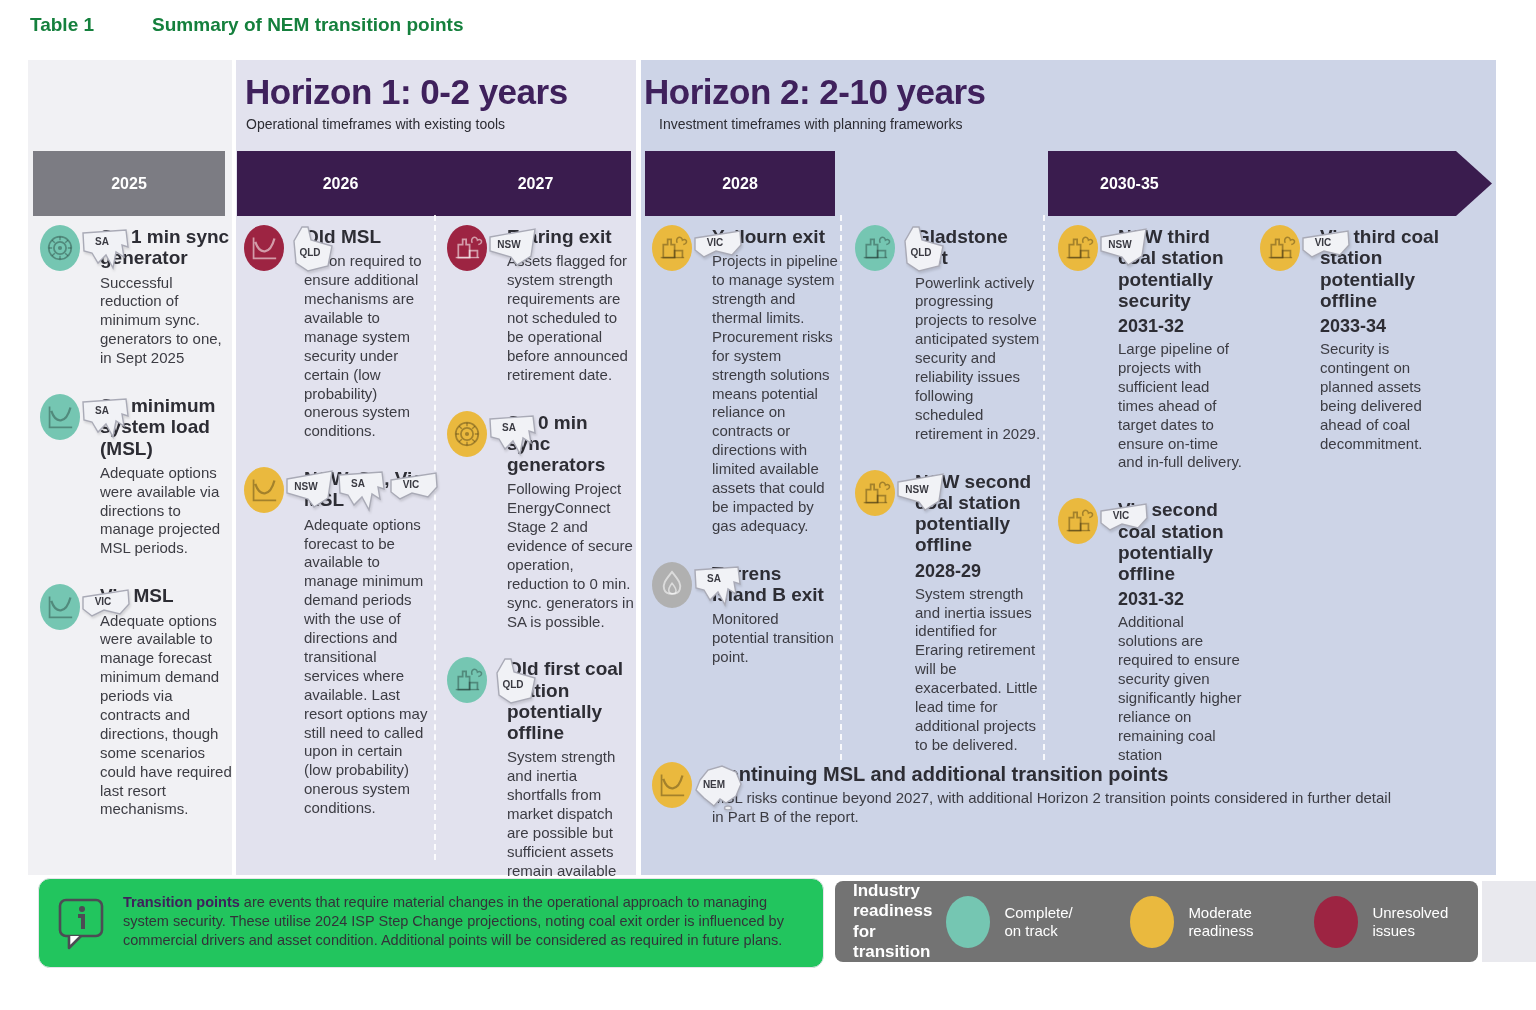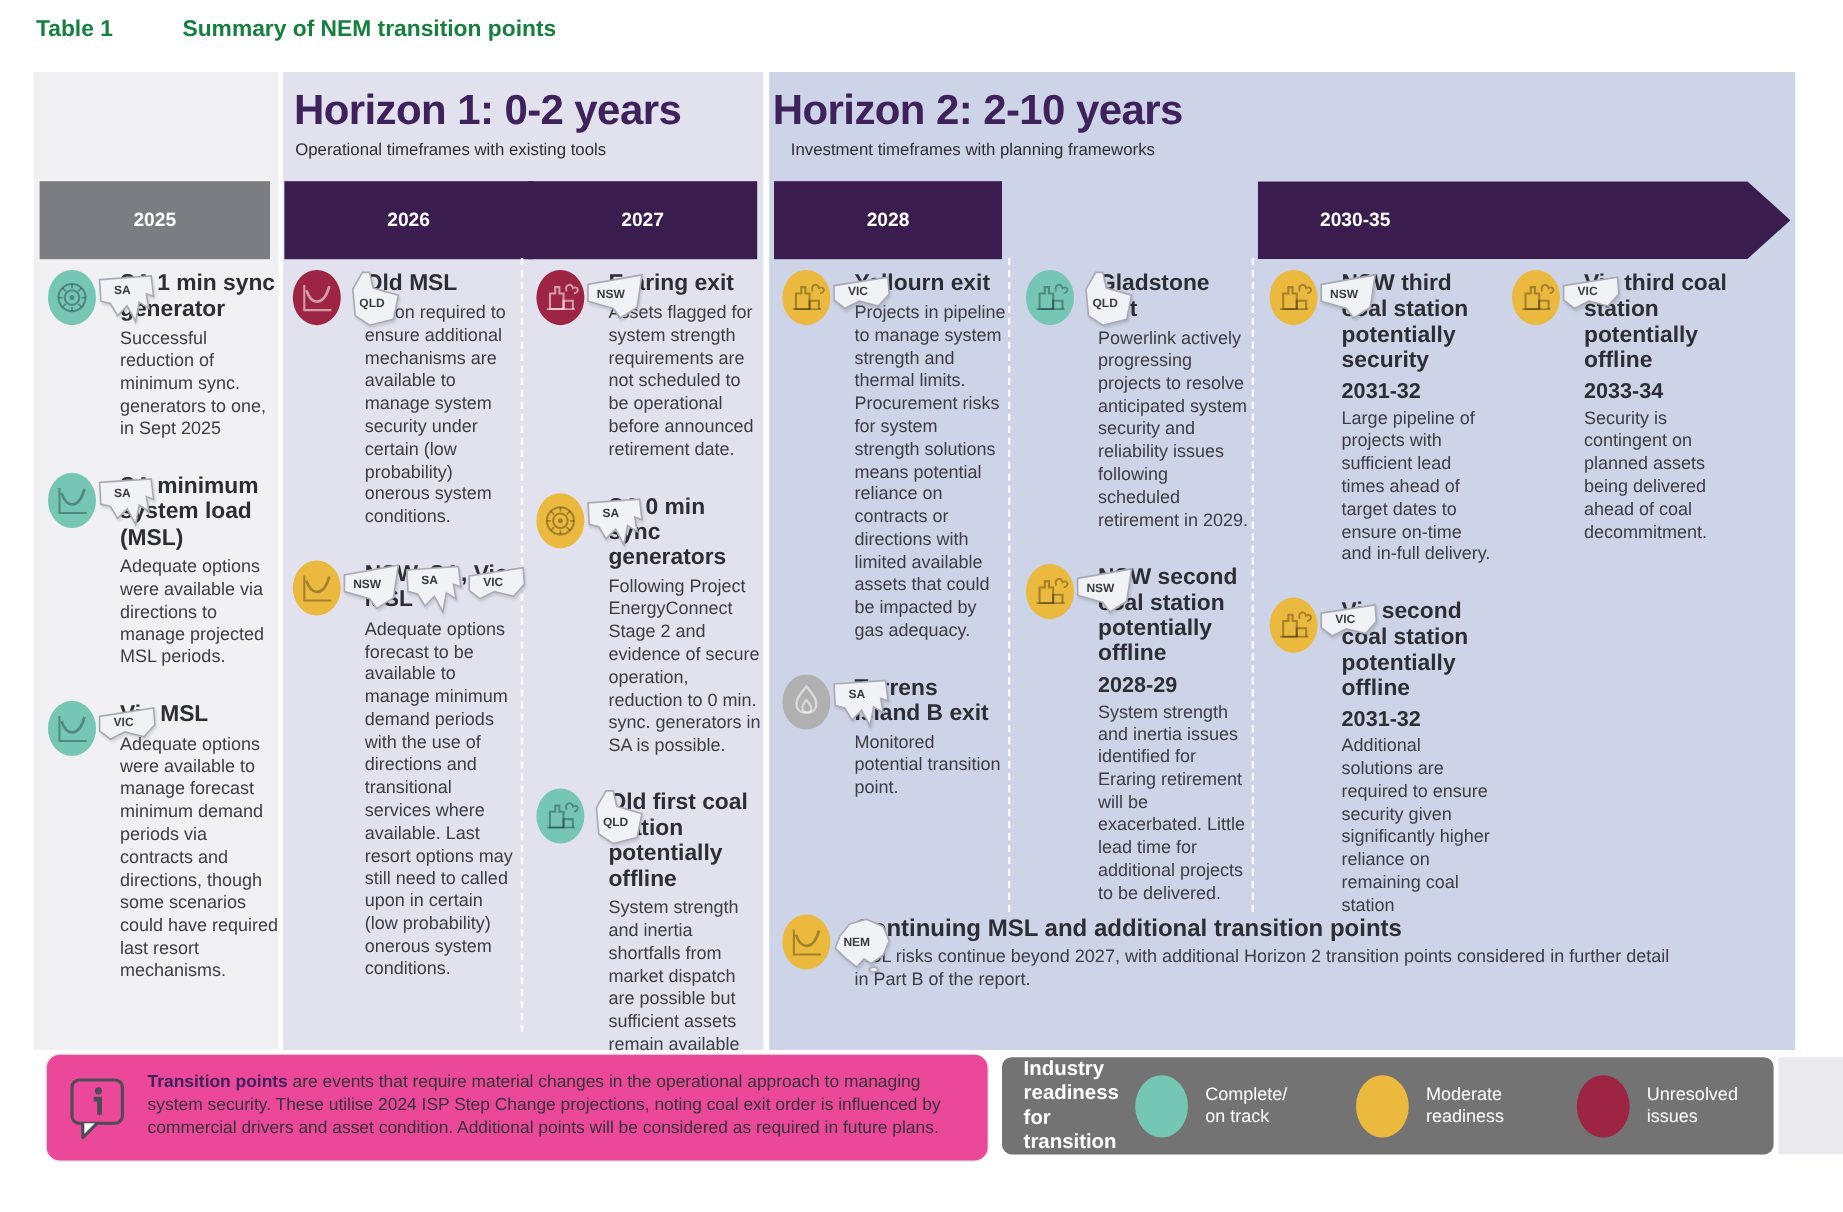--- a/index.html
+++ b/index.html
@@ -67,21 +67,21 @@
   .tp-title { font-size:19px; line-height:1.12; font-weight:bold; color:#2d2d34; margin-bottom:5px; }
   .tp-date  { font-size:18px; font-weight:bold; color:#2d2d34; margin:1px 0 3px; }
   .tp-body  { font-size:15px; line-height:1.26; color:#3c3c43; }
 
   
   .continuing { position:absolute; left:652px; top:762px; width:780px; display:flex; }
   .continuing .tp-title { font-size:20px; margin-bottom:4px; }
   .continuing .tp-body  { width:680px; }
 
   
-  .footnote { position:absolute; left:38px; top:878px; width:786px; height:90px; background:#ec4899;
+  .footnote { position:absolute; left:38px; top:878px; width:786px; height:90px; background:#22c55e;
               border:1px solid #e4e4e9; border-radius:12px; display:flex; align-items:flex-start; padding:12px 14px 16px 16px; }
   .footnote-icon { width:56px; flex:0 0 56px; margin-top:4px; }
   .footnote-text { font-size:14.5px; line-height:1.3; color:#333339; padding-left:12px; padding-top:2px; }
   .footnote-lead { font-weight:bold; color:#3f215c; }
 
   
   .legend { position:absolute; left:835px; top:881px; width:643px; height:81px; background:#737373;
             border-radius:8px; display:flex; padding:0 10px 0 18px; }
   .legend-title { color:#ffffff; font-weight:bold; font-size:17px; line-height:1.2; width:170px; }
   .legend-entry { display:flex; align-items:center; margin-left:14px; }

